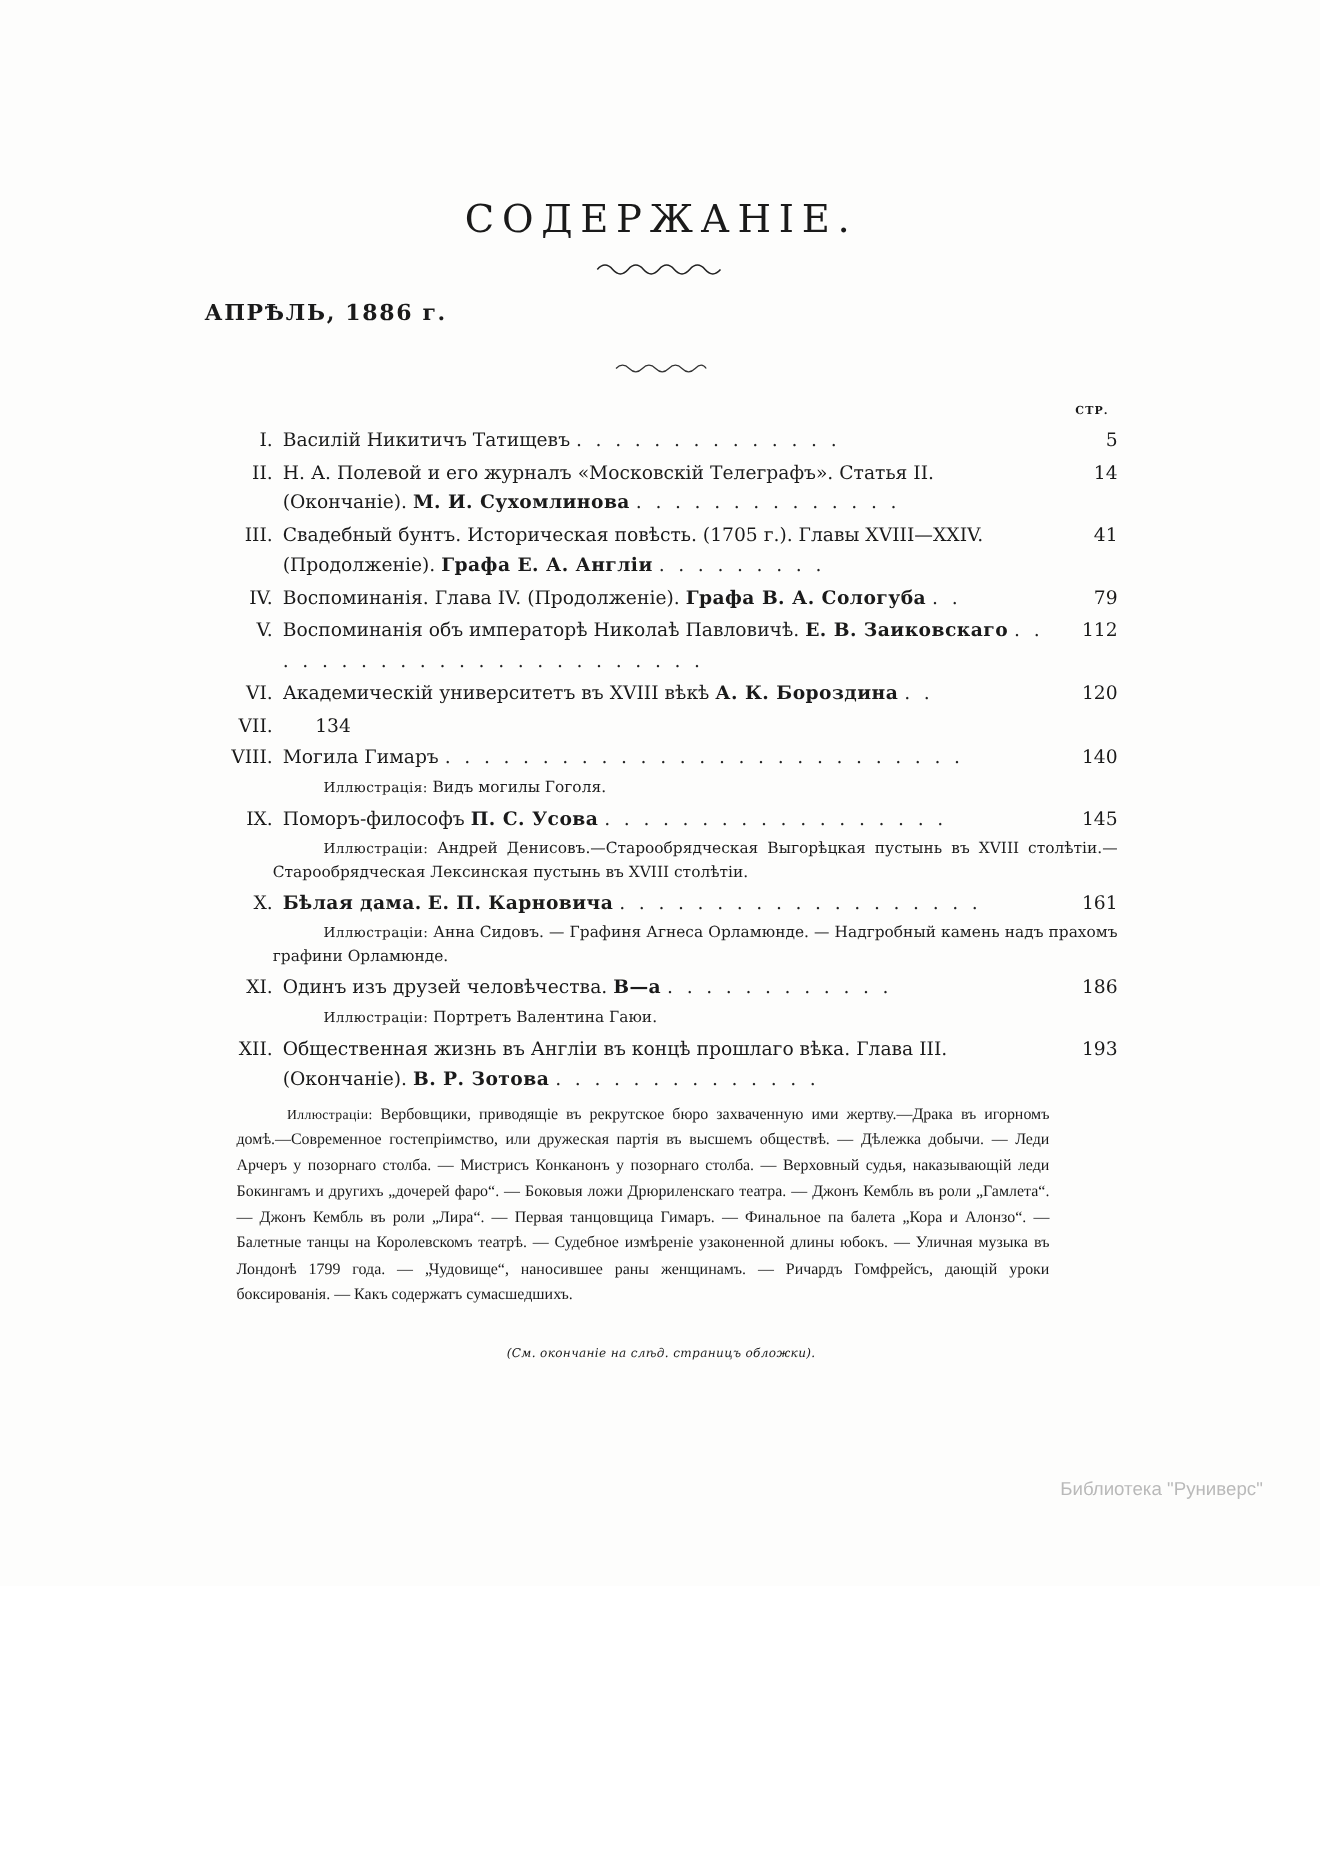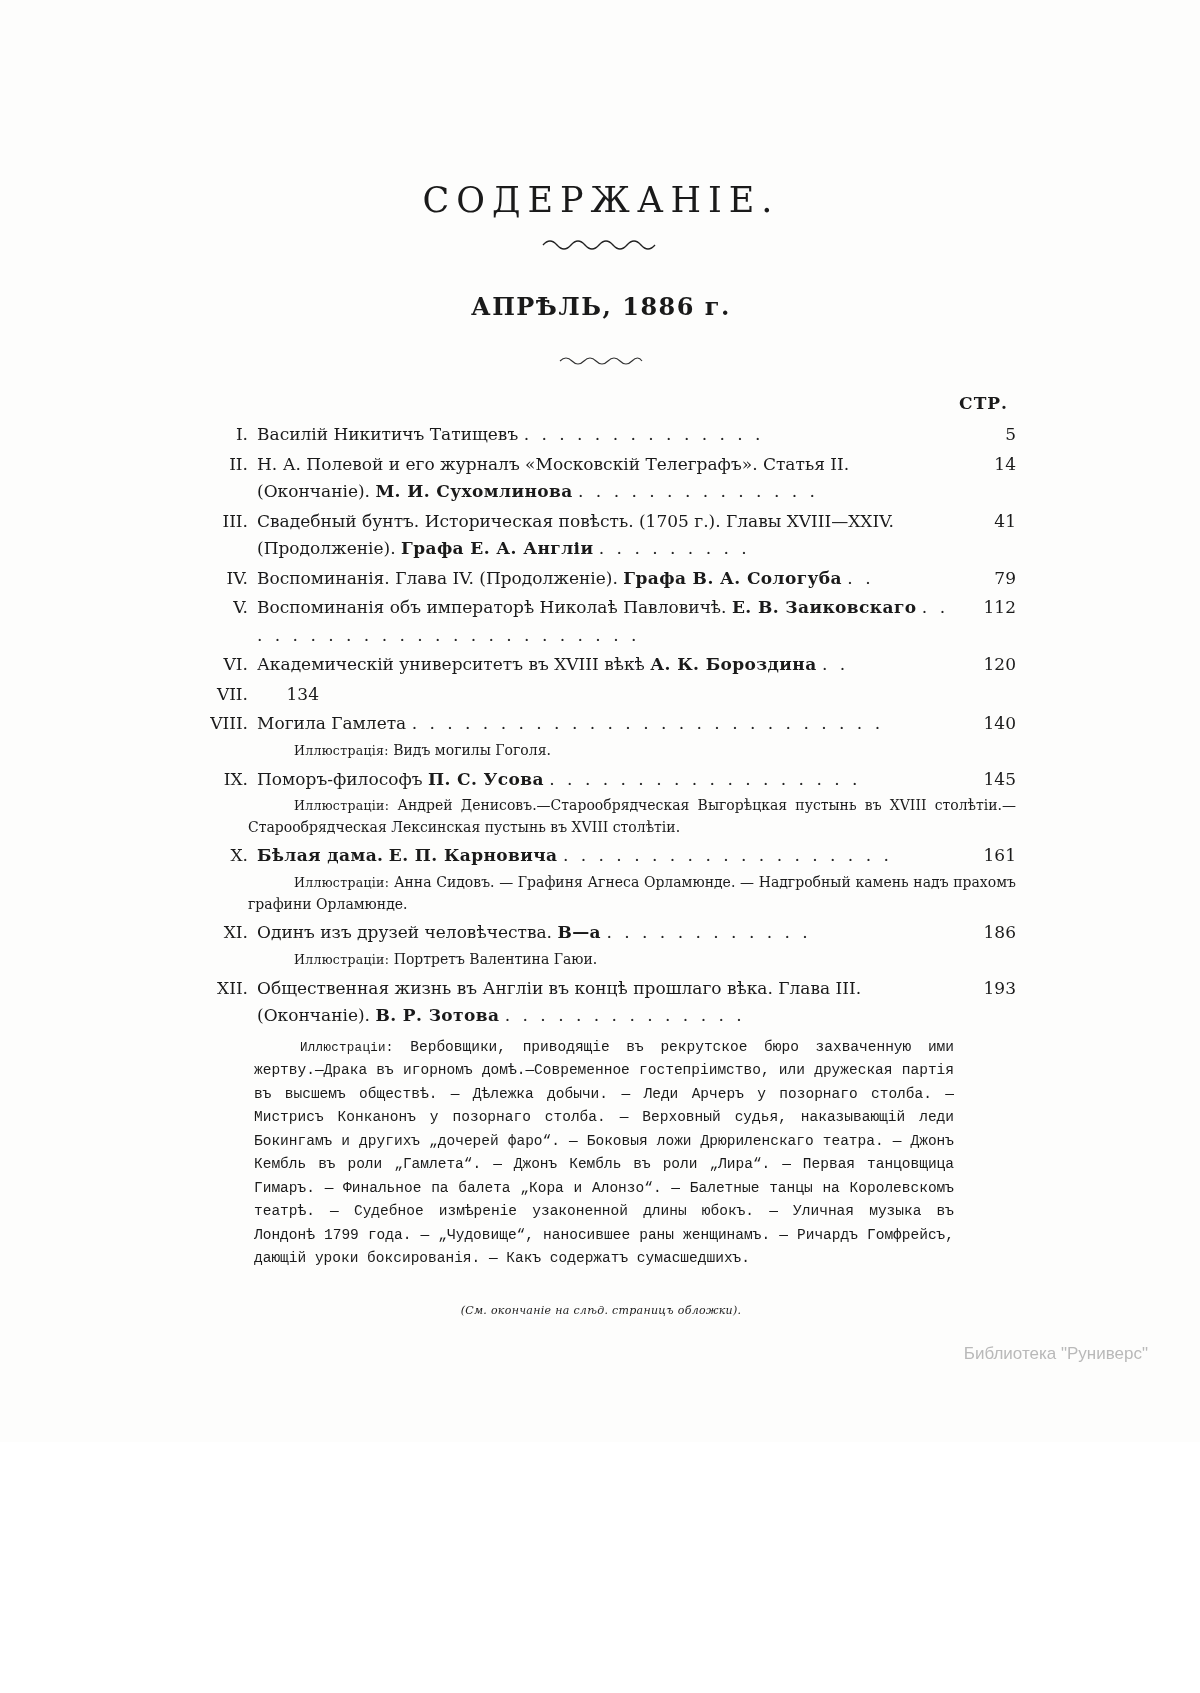--- a/index.html
+++ b/index.html
@@ -38,35 +38,35 @@
     padding: 0;
   }
   .squiggle {
     text-align: center;
     margin-top: 16px;
     height: 20px;
     color: #222;
   }
   .squiggle svg { display: inline-block; }
   .issue-date {
-    text-align: center;
-    font-size: 24px;
+    text-align: left;
+    font-size: 20px;
     font-weight: bold;
     letter-spacing: 1.5px;
-    margin-top: 36px;
+    margin-top: 16px;
     font-family: "DejaVu Serif", serif;
   }
   .squiggle2 {
     text-align: center;
     margin-top: 30px;
     height: 18px;
   }
   .col-head {
     text-align: right;
-    font-size: 17px;
+    font-size: 10px;
     letter-spacing: 1px;
     font-weight: bold;
     font-family: "DejaVu Serif", serif;
     margin-top: 24px;
     padding-right: 8px;
   }
   .toc {
     margin-top: 8px;
   }
   .entry {
@@ -113,22 +113,22 @@
   }
   .illus-first { text-indent: 46px; }
   .illus-label { font-size: 12.5px; letter-spacing: 0.3px; }
   .illus-block {
     margin-left: 62px;
   }
   .big-illus {
     font-size: 14.5px;
     line-height: 1.62;
     text-align: justify;
-    margin: 6px 62px 0 68px;
-    font-family: Liberation Mono, monospace;
+    margin: 6px 62px 0 29px;
+    font-family: Liberation Serif, serif;
   }
   .footnote {
     text-align: center;
     font-style: italic;
     font-size: 11px;
     margin-top: 34px;
     font-family: "DejaVu Serif", serif;
     letter-spacing: 0.3px;
   }
   .watermark {
@@ -226,21 +226,21 @@
       </div>
 
       <div class="entry">
         <div class="entry-num">VII.</div>
         <div class="entry-page">134</div>
       </div>
 
       <div class="entry">
         <div class="entry-num">VIII.</div>
         <div class="entry-body">
-          <span>Могила Гамлета</span>
+          <span>Могила Гимаръ</span>
           <span class="dots">. . . . . . . . . . . . . . . . . . . . . . . . . . .</span>
         </div>
         <div class="entry-page">140</div>
       </div>
       <div class="illus illus-block illus-first">
         <span class="illus-label">Иллюстрація:</span>
         <span>Видъ могилы Гоголя.</span>
       </div>
 
       <div class="entry">

